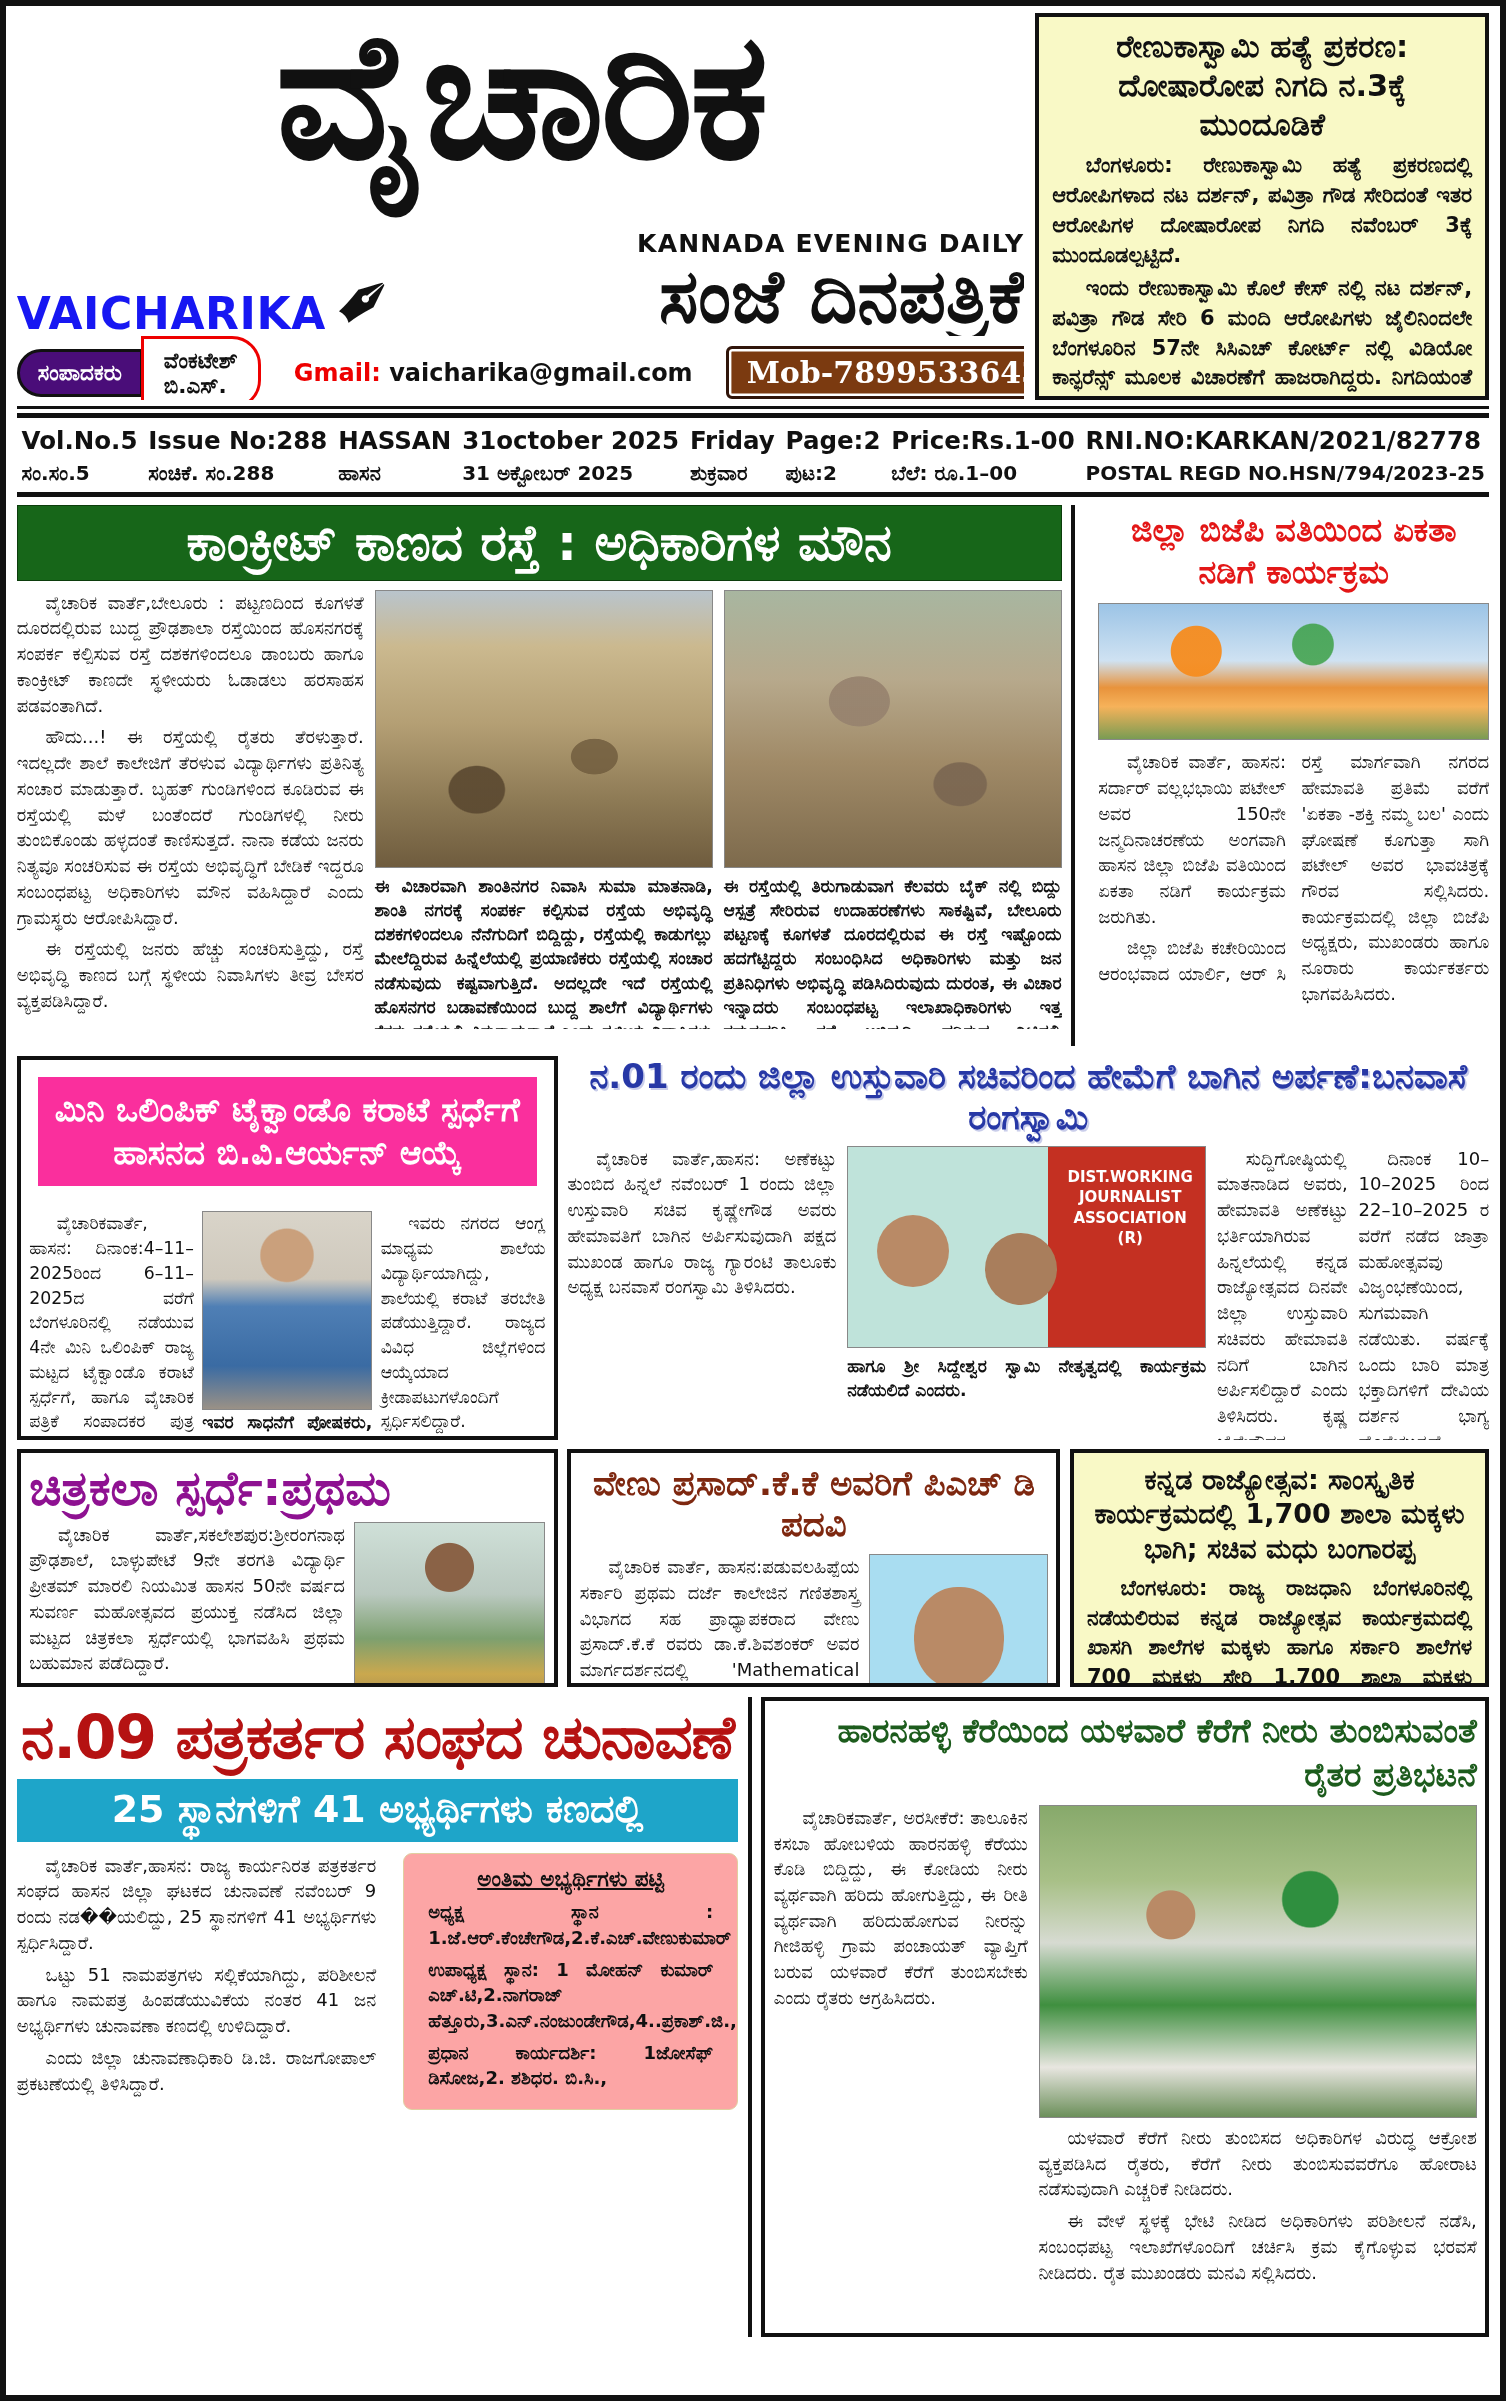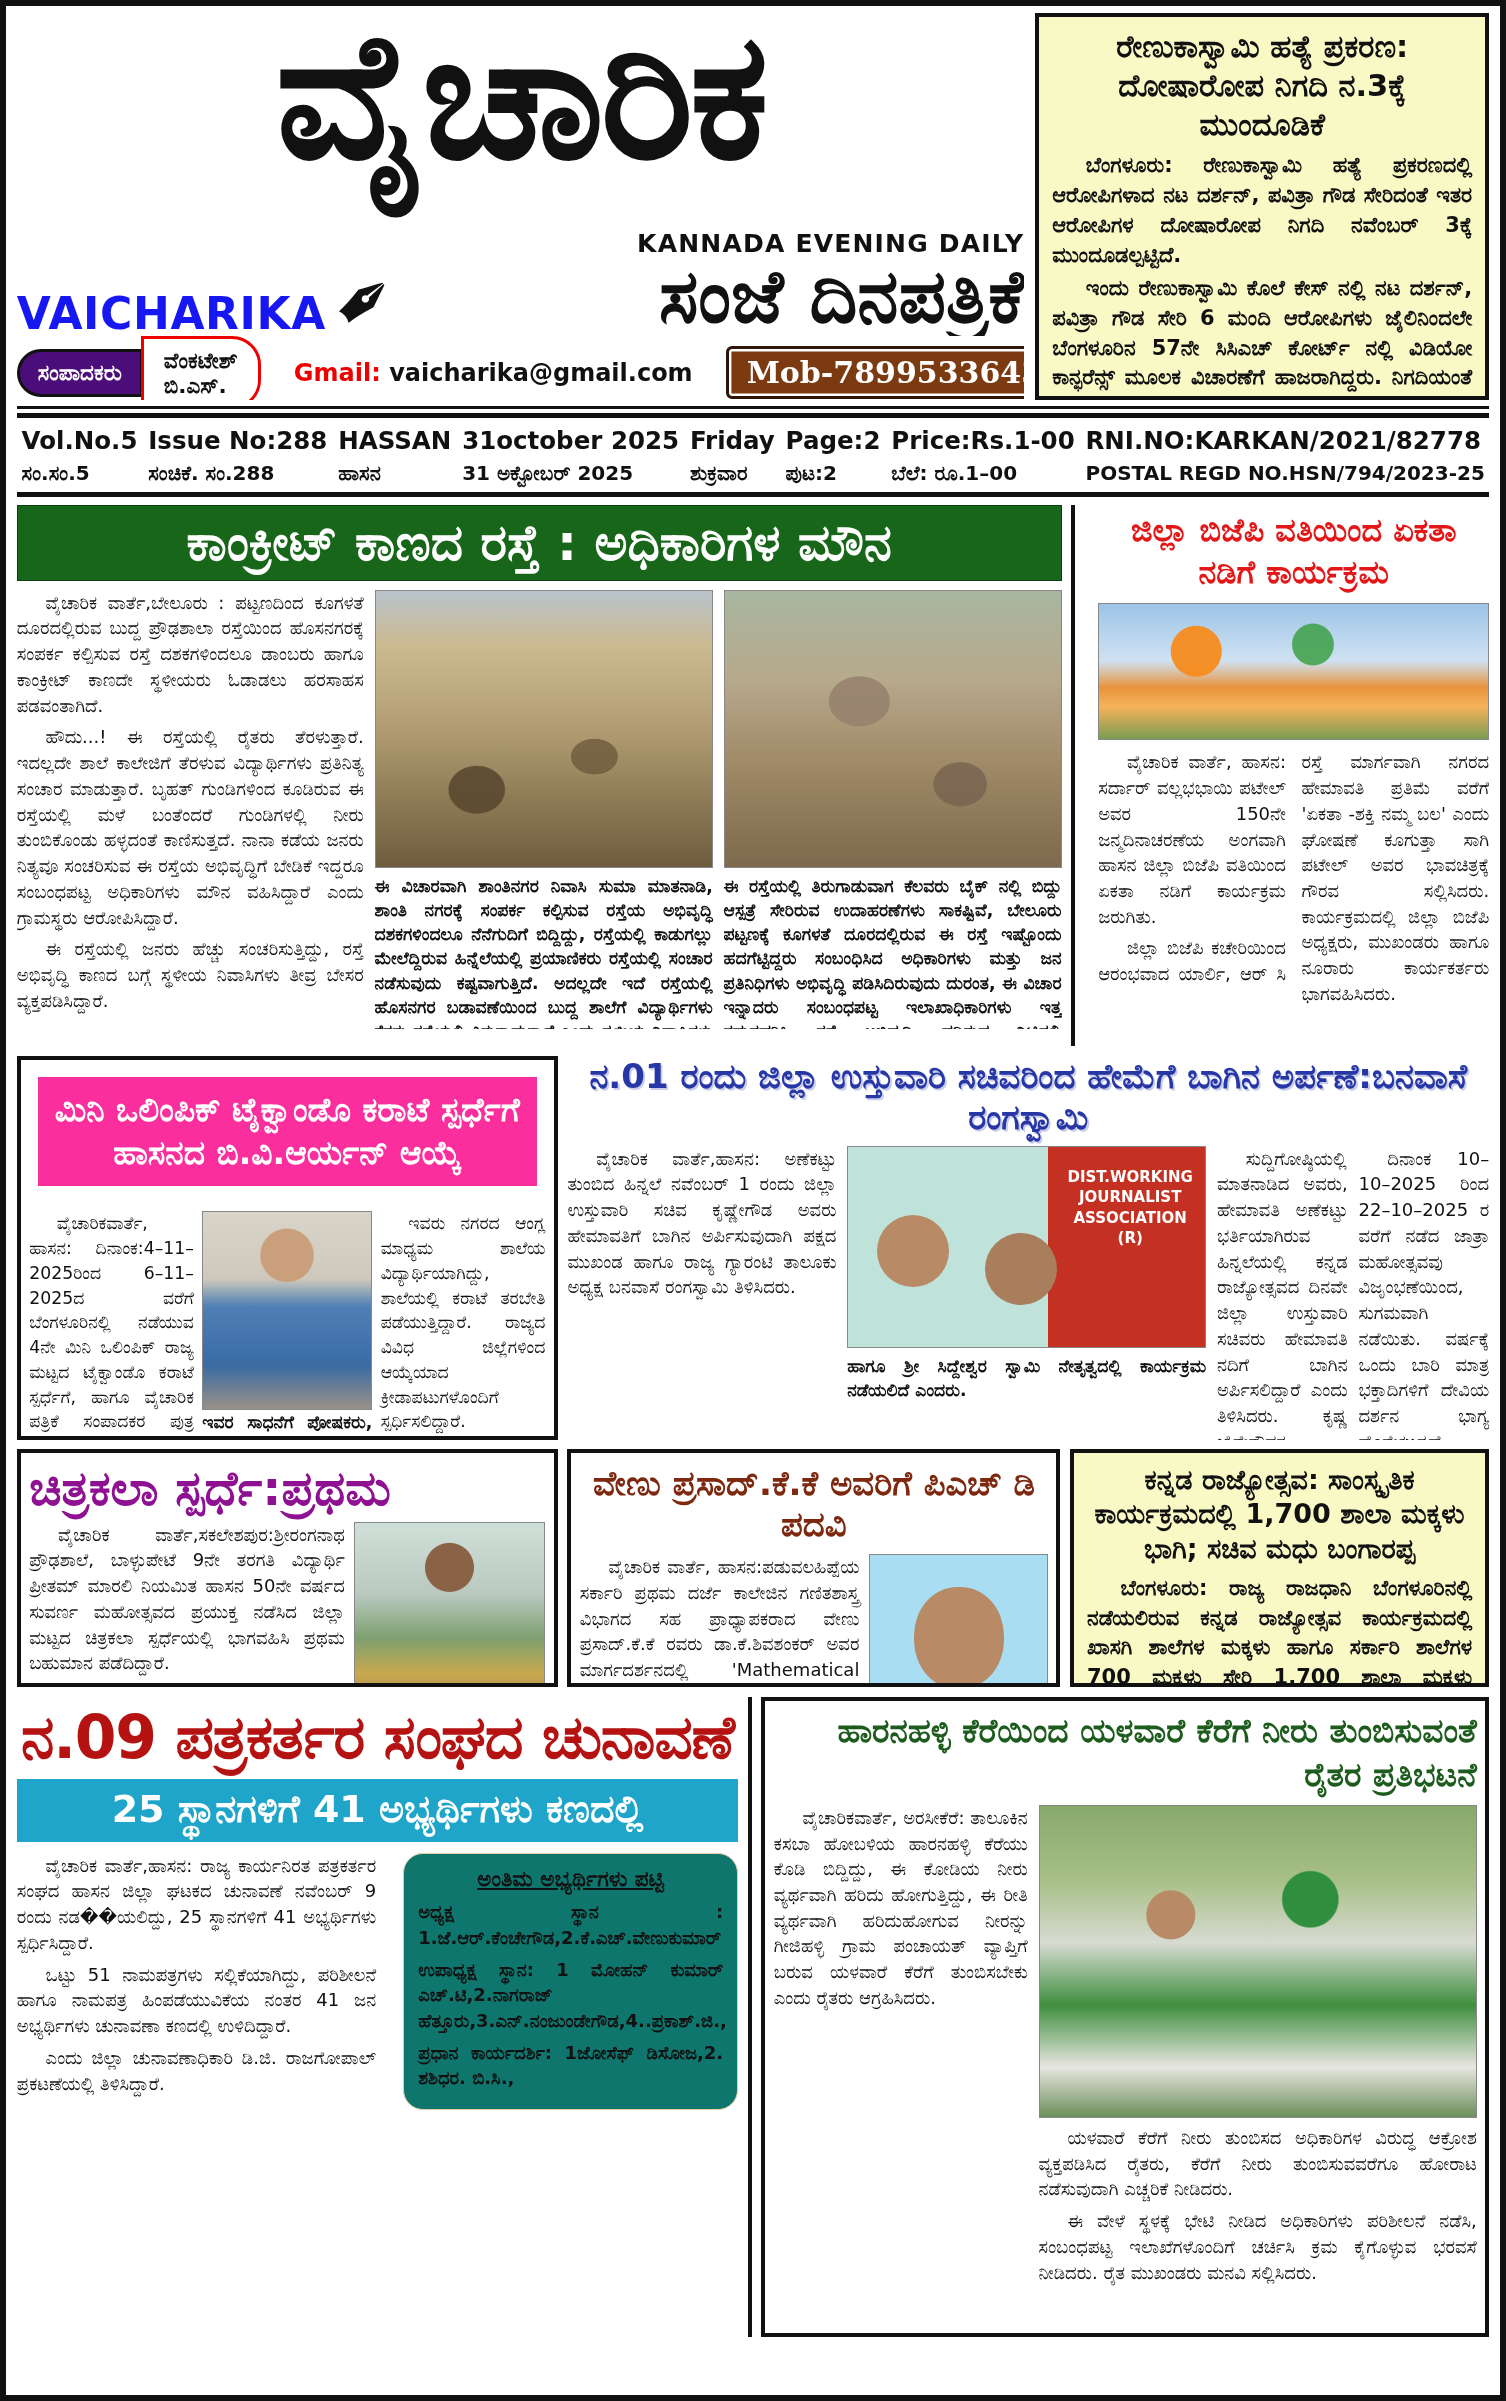--- a/index.html
+++ b/index.html
@@ -111,21 +111,21 @@
   .raj .yb-head{font-size:27px;}
 
   
   .bandD{margin-top:9.6px;display:grid;grid-template-columns:735px 1fr;gap:9.6px;height:640px;overflow:hidden;}
   .election{border-right:4.2px solid #111;padding-right:9.6px;overflow:hidden;}
   .darkred-head{margin:7.2px 0 2.4px;color:#b51212;font-size:60px;font-weight:800;text-align:center;
                 letter-spacing:-1.2px;line-height:1.1;}
   .cyan-band{background:#1ea5c9;color:#fff;font-size:38px;font-weight:800;text-align:center;
              padding:10.8px 0;margin:8.4px 0 10.8px;line-height:1.1;}
   .elect-grid{display:grid;grid-template-columns:1fr 335px;gap:27px;overflow:hidden;}
-  .cand-box{background:#0f766e;border:1.2px solid #e0cfa0;border-radius:20px;padding:12px 14px;}
+  .cand-box{background:#fca5a5;border:1.2px solid #e0cfa0;border-radius:9px;padding:12px 24px;}
   .cand-title{font-weight:800;font-size:21.5px;text-align:center;text-decoration:underline;margin-bottom:8.4px;}
   .cand{font-weight:700;font-size:20px;line-height:1.5;margin:0 0 7.2px;text-align:justify;}
   .farmers{padding:8.4px;overflow:hidden;}
   .green-head{margin:0 0 8.4px;color:#1d5c1d;font-size:33px;font-weight:800;text-align:right;line-height:1.32;}
   .farm-grid{display:grid;grid-template-columns:254px 1fr;gap:10.8px;overflow:hidden;}
   .farm{height:311px;background:
       radial-gradient(circle at 30% 35%,#b98a66 0 24px,transparent 25px),
       radial-gradient(circle at 62% 30%,#2f8f3f 0 27.5px,transparent 29px),
       linear-gradient(180deg,#87a96b 0%,#a8c087 24%,#d7dbd2 44%,#3f8f3f 64%,#e8e6e0 84%,#6b8f5a 100%);}
 </style>

